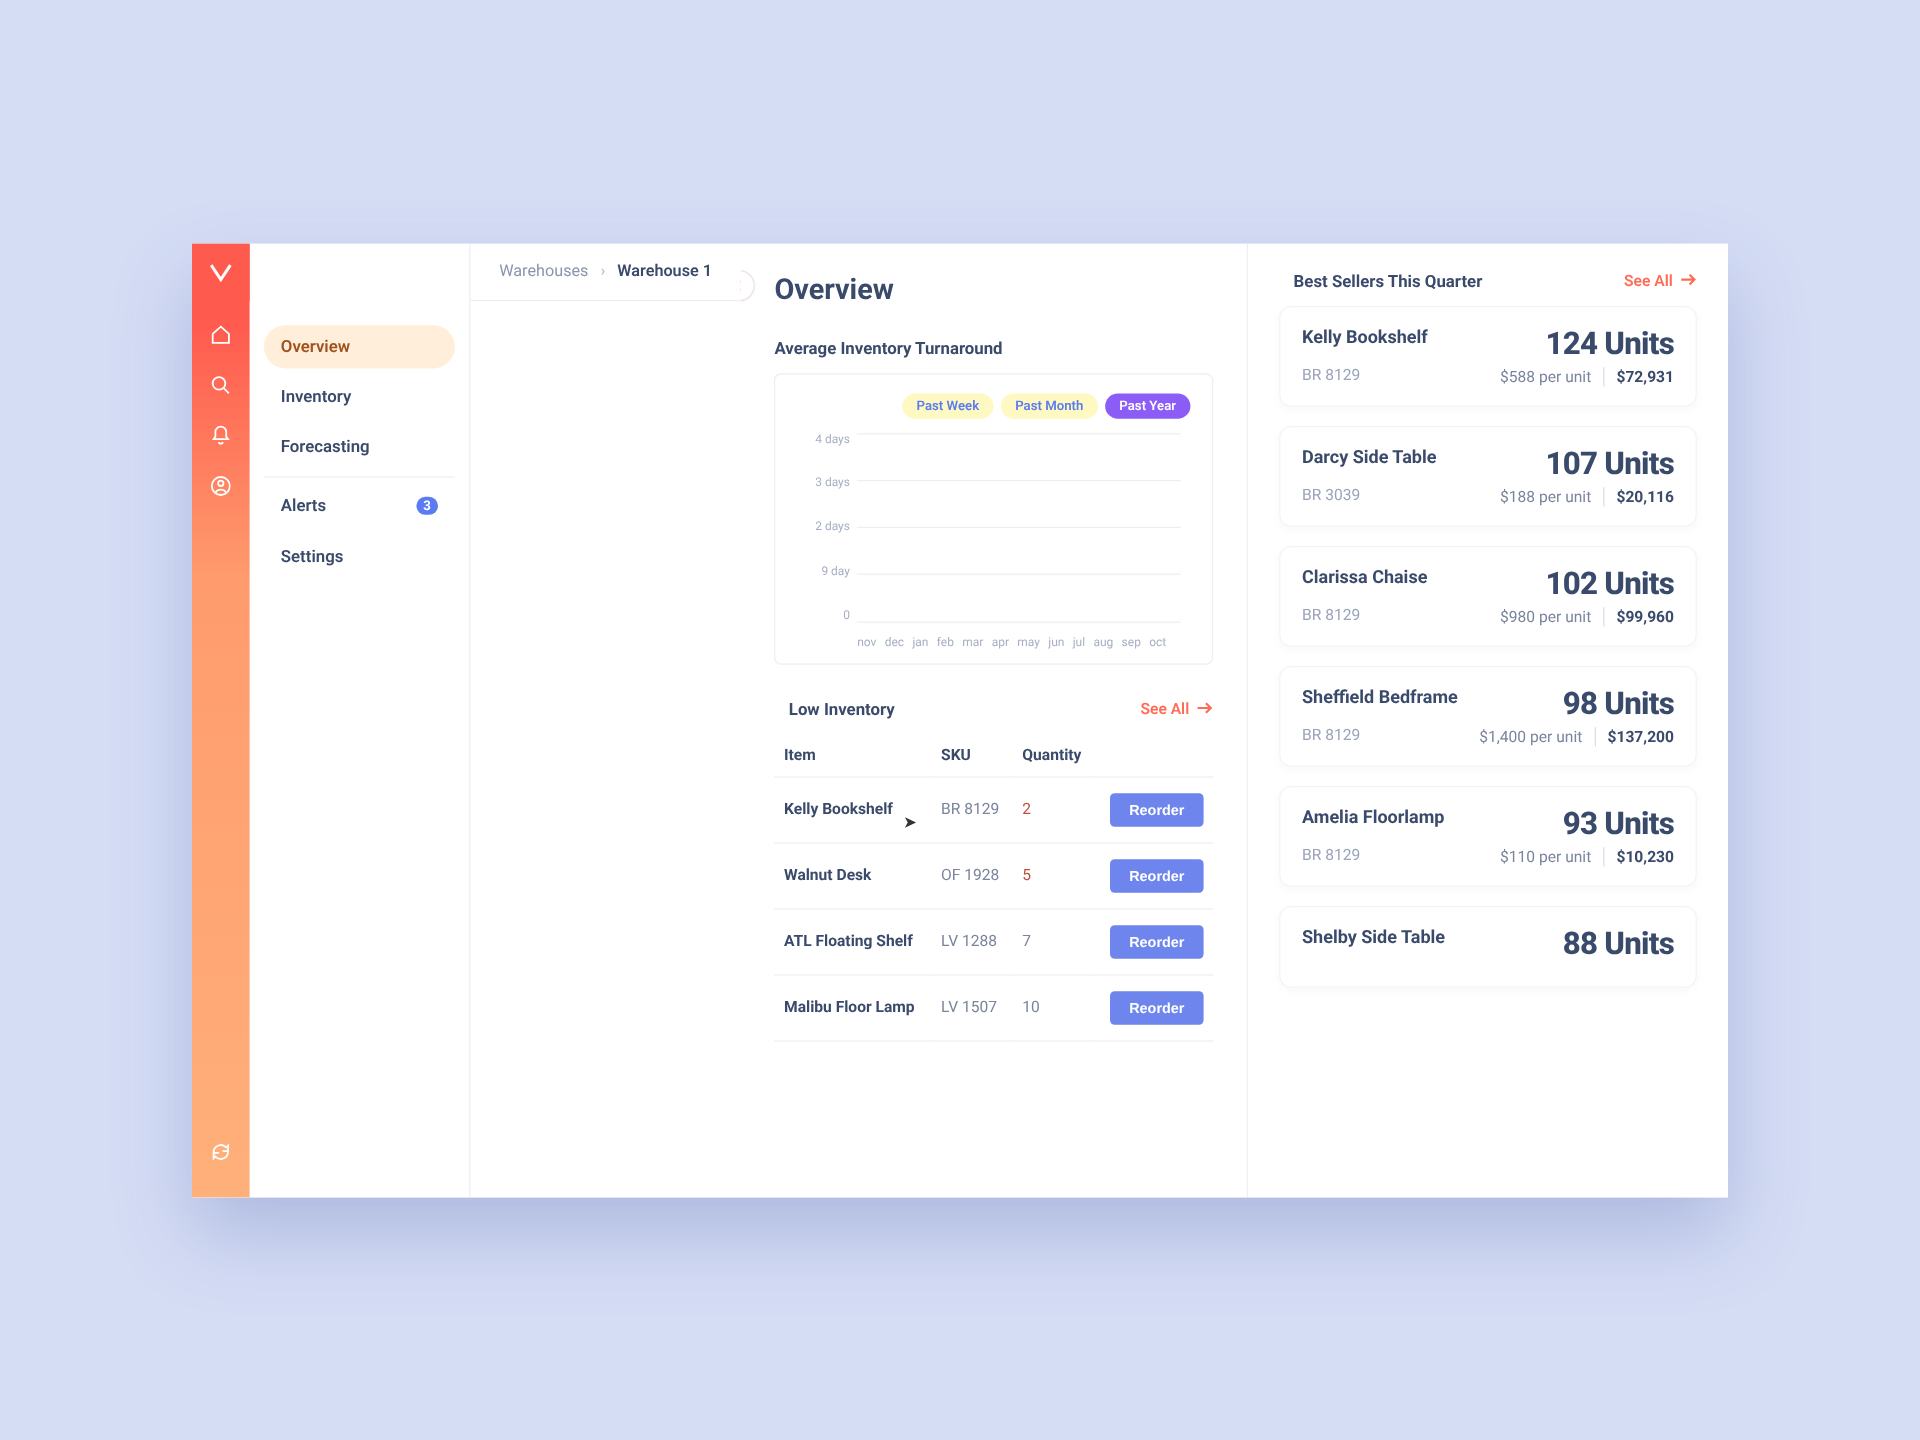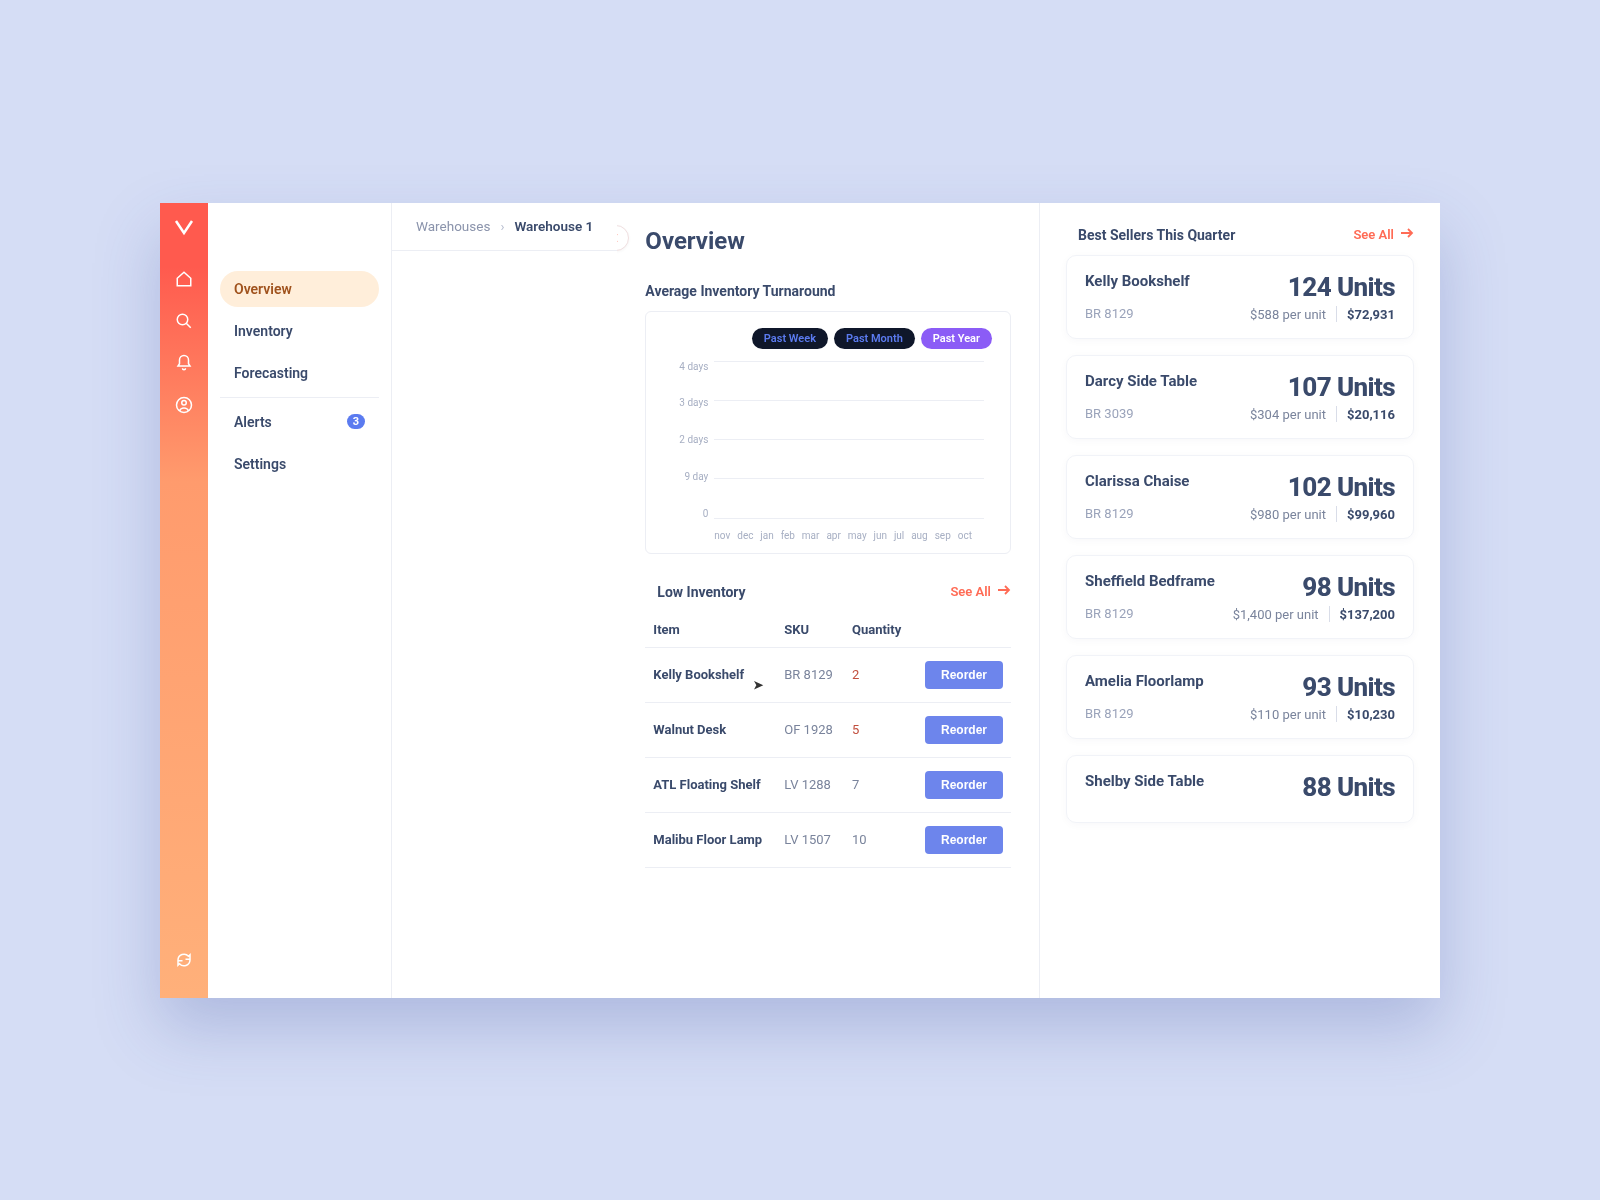--- a/index.html
+++ b/index.html
@@ -125,21 +125,21 @@
     border-radius: 6px;
     padding: 16px 18px 12px 18px;
     margin-bottom: 30px;
   }
   .pills { display: flex; justify-content: flex-end; gap: 6px; margin-bottom: 12px; }
   .pill {
     font-size: 11px;
     padding: 4px 12px;
     border-radius: 12px;
     cursor: pointer;
-    background: #0f172a;
+    background: #fef9c3;
     color: #5b7bf0;
     font-weight: 600;
   }
   .pill.active { background: #8b5cf6; color: #fff; }
   .chart {
     height: 180px;
     position: relative;
     padding-left: 46px;
   }
   .ylabels {
@@ -422,21 +422,21 @@
               </div>
             </div>
             <div class="best-card">
               <div class="best-row1">
                 <div class="best-name">Darcy Side Table</div>
                 <div class="best-units">107 Units</div>
               </div>
               <div class="best-row2">
                 <div class="best-sku">BR 3039</div>
                 <div class="best-rev">
-                  <span>$304 per unit</span>
+                  <span>$188 per unit</span>
                   <span class="vdiv"></span>
                   <span class="total">$20,116</span>
                 </div>
               </div>
             </div>
             <div class="best-card">
               <div class="best-row1">
                 <div class="best-name">Clarissa Chaise</div>
                 <div class="best-units">102 Units</div>
               </div>

